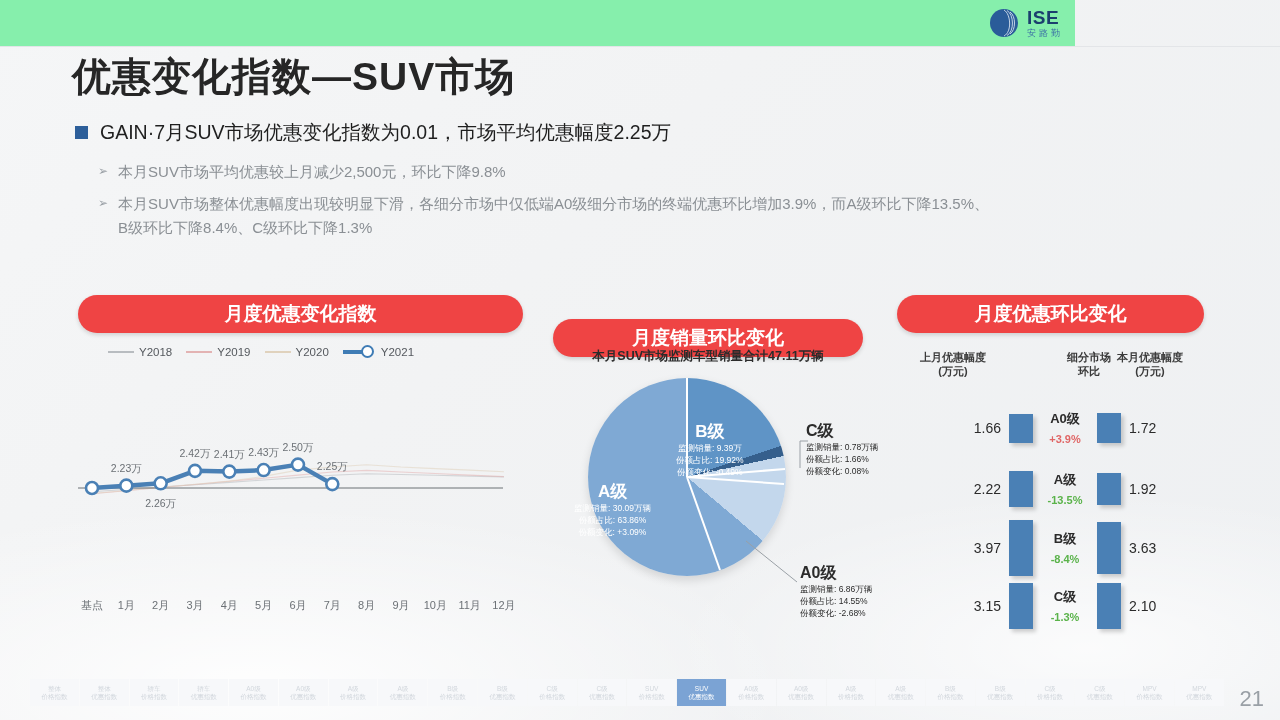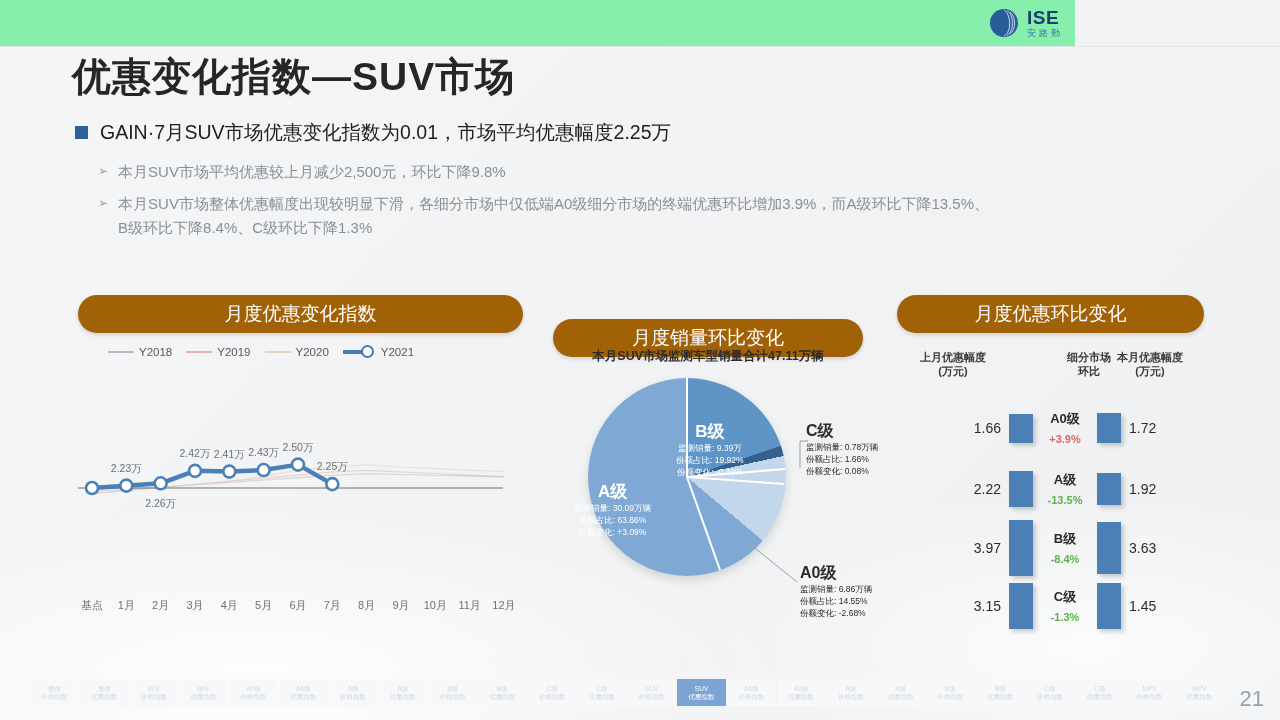--- a/index.html
+++ b/index.html
@@ -24,22 +24,22 @@
   .logo-cn{font-size:9px;color:#3a6ea5;letter-spacing:3px;margin-top:2px;}
   
   .page-title{position:absolute;left:72px;top:50px;font-size:39px;font-weight:bold;color:#262626;letter-spacing:1px;}
   .bullet1{position:absolute;left:75px;top:119px;display:flex;align-items:center;gap:12px;}
   .sq{width:13px;height:13px;background:#2d5f9a;}
   .bullet1 .t{font-size:19.5px;color:#1f1f1f;}
   .sub{position:absolute;display:flex;gap:10px;align-items:flex-start;font-size:15px;color:#8a8f94;}
   .sub .arw{color:#9aa0a6;font-size:12px;line-height:22px;}
   .sub .txt{line-height:24px;}
   
-  .pill{position:absolute;height:38px;border-radius:19px;background:#a16207;color:#fff;
-        display:flex;align-items:center;justify-content:center;font-size:19px;font-weight:normal;
+  .pill{position:absolute;height:38px;border-radius:19px;background:#ef4444;color:#fff;
+        display:flex;align-items:center;justify-content:center;font-size:19px;font-weight:bold;
         box-shadow:0 2px 4px rgba(0,0,0,.15);}
   
   .legend{position:absolute;left:108px;top:345px;display:flex;align-items:center;gap:14px;font-size:11.5px;color:#55595e;}
   .lg{display:flex;align-items:center;gap:5px;}
   .lg .ln{display:block;width:26px;height:2px;}
   .lg .mk{width:9px;height:9px;border:2px solid #3f7cb5;background:#fff;border-radius:50%;margin-left:-17px;}
   
   .pie-wrap{position:absolute;left:588px;top:378px;width:198px;height:212px;}
   .pie{position:absolute;left:0;top:0;width:198px;height:198px;border-radius:50%;
        box-shadow:0 4px 10px rgba(0,0,0,.13);}
@@ -291,21 +291,21 @@
       <span class="rt-bar" style="margin-left:8px;width:24px;height:56px"></span>
       <span class="rt-mid"><span class="g">B级</span><br><span class="p" style="color:#5ab34a">-8.4%</span></span>
       <span class="rt-bar" style="margin-right:8px;width:24px;height:52px"></span>
       <span class="rt-val" style="text-align:left">3.63</span>
     </div>
     <div class="rt-row" style="left: 930px; top: 574px; width: 270px; height: 64px;">
       <span class="rt-val" style="text-align:right">3.15</span>
       <span class="rt-bar" style="margin-left:8px;width:24px;height:46px"></span>
       <span class="rt-mid"><span class="g">C级</span><br><span class="p" style="color:#5ab34a">-1.3%</span></span>
       <span class="rt-bar" style="margin-right:8px;width:24px;height:46px"></span>
-      <span class="rt-val" style="text-align:left">1.45</span>
+      <span class="rt-val" style="text-align:left">2.10</span>
     </div>
   </div>
 
 <div class="nav">
   <div class="nav-tabs" id="nav-tabs">
       <div class="nav-tab" style="width: 48.7917px;">
         <span>整体</span>
         <span>价格指数</span>
       </div>
       <div class="nav-tab" style="width: 48.7917px;">

